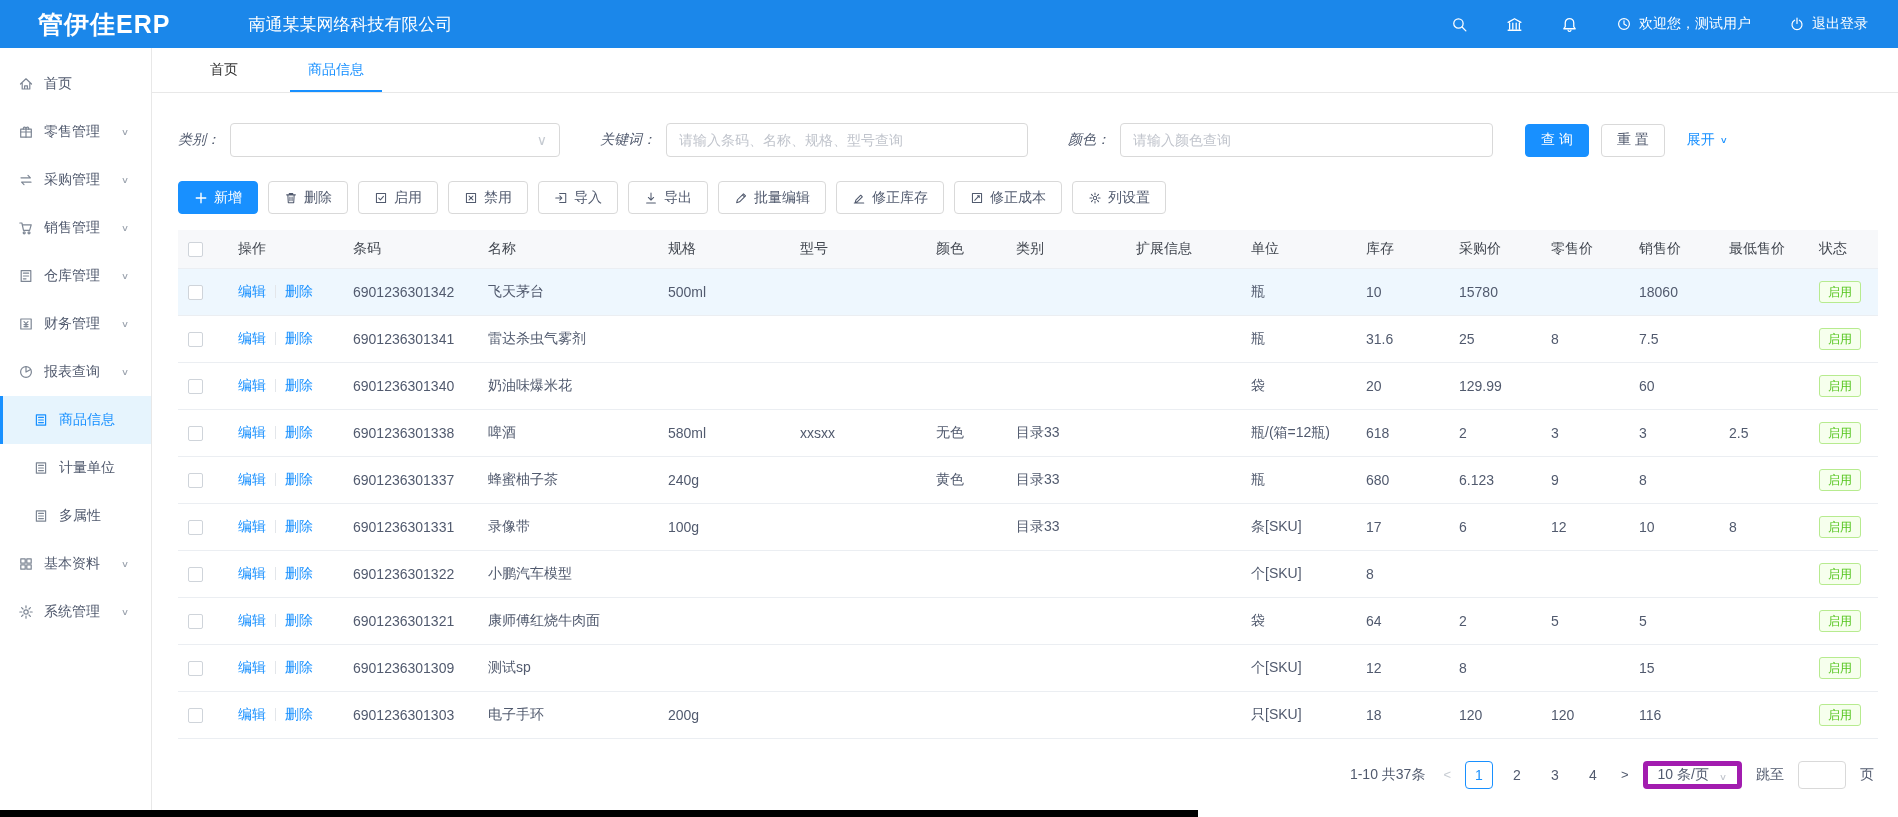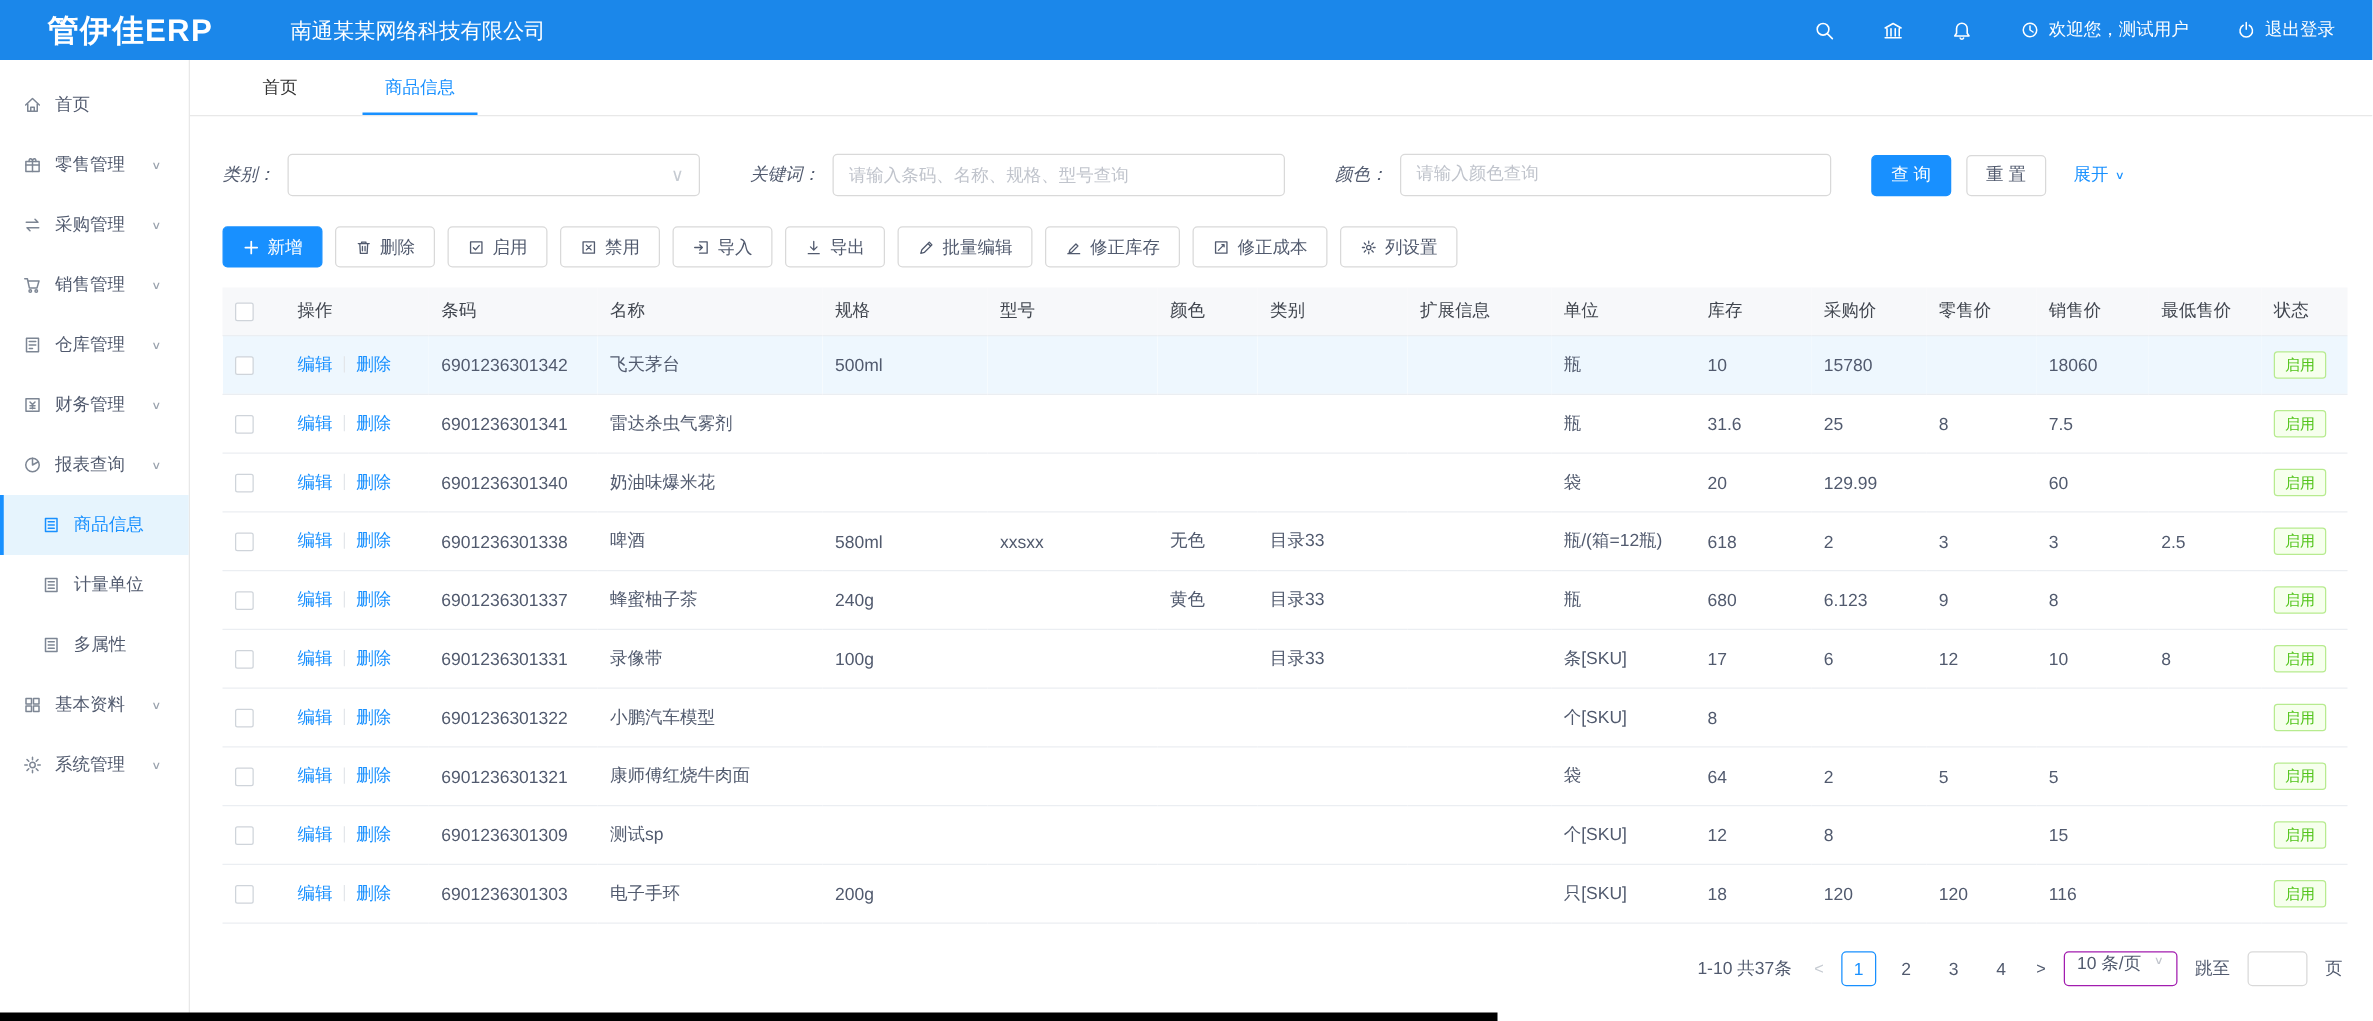--- a/index.html
+++ b/index.html
@@ -3,21 +3,21 @@
 <meta charset="utf-8">
 <style>
   * { margin:0; padding:0; box-sizing:border-box; }
   html,body { width:1898px; height:817px; overflow:hidden; background:#fff;
     font-family:"Liberation Sans","DejaVu Sans",sans-serif; font-size:14px; color:#515a6e; }
   svg.icon { fill:none; stroke:currentColor; stroke-width:1.2; stroke-linecap:round; stroke-linejoin:round; flex:none; }
 
   
   .app-header { height:48px; background:#1b87ea; display:flex; align-items:center; color:#fff; }
   .logo { font-size:25px; font-weight:bold; padding-left:38px; letter-spacing:1px; white-space:nowrap; }
-  .company { font-size:17px; margin-left:62px; white-space:nowrap; }
+  .company { font-size:17px; margin-left:78px; white-space:nowrap; }
   .header-right { margin-left:auto; display:flex; align-items:center; gap:38px; padding-right:30px; }
   .hicon-btn { display:flex; align-items:center; gap:7px; cursor:pointer; font-size:14px; }
 
   
   .main-wrap { display:flex; height:769px; }
   .sidebar { width:152px; border-right:1px solid #e8e8e8; background:#fff; flex:none; padding-top:12px; }
   .side-item { height:48px; display:flex; align-items:center; padding-left:18px; position:relative; cursor:pointer; color:#515a6e; }
   .side-item .s-icon { margin-right:10px; color:#7d8694; }
   .side-item .chev { position:absolute; right:22px; font-size:11px; color:#9aa2ad; transform:scaleY(.8); }
   .side-item.sub { padding-left:33px; }
@@ -36,21 +36,21 @@
   .tab.active::after { content:""; position:absolute; left:-12px; right:-12px; bottom:0; height:2px; background:#1890ff; }
 
   
   .filter-row { display:flex; align-items:center; padding:30px 0 14px 26px; }
   .f-label { color:#515a6e; margin-right:10px; white-space:nowrap;font-style:italic; }
   .f-select { width:330px; height:34px; border:1px solid #d9d9d9; border-radius:4px; background:#fff;
     display:flex; align-items:center; justify-content:flex-end; padding-right:12px; color:#c6cbd2; cursor:pointer; }
   .f-input { height:34px; border:1px solid #d9d9d9; border-radius:4px; padding:0 12px; font-size:14px; color:#515a6e;
     font-family:inherit; outline:none; }
   .f-input::placeholder { color:#c0c4cc; }
-  .kw-input { width:362px; } .color-input { width:345px;font-family:Liberation Mono, monospace; }
+  .kw-input { width:362px; } .color-input { width:373px; }
   .gap-lg { margin-left:40px; } 
   .btn { height:33px; border-radius:4px; border:1px solid #d9d9d9; background:#fff; color:#515a6e;
     font-size:14px; font-family:inherit; padding:0 15px; cursor:pointer; display:inline-flex; align-items:center; gap:6px; }
   .btn.primary { background:#1890ff; border-color:#1890ff; color:#fff; }
   .expand-link { color:#1890ff; margin-left:22px; cursor:pointer; display:inline-flex; align-items:center; gap:5px; }
   .expand-link .chev { font-size:11px; transform:scaleY(.8); }
 
   
   .toolbar { display:flex; align-items:center; gap:10px; padding:10px 0 12px 26px; }
 
@@ -70,21 +70,21 @@
     border-radius:3px; padding:2px 8px; line-height:16px; }
 
   
   .pagination { display:flex; align-items:center; justify-content:flex-end; gap:14px; padding:22px 24px 0 0; color:#515a6e; }
   .pg-summary { margin-right:4px; }
   .pg-arrow { color:#c6cbd2; font-size:13px; cursor:pointer; }
   .pg-arrow.next { color:#515a6e; }
   .page { min-width:28px; height:28px; border:none; background:transparent; color:#515a6e; font-size:14px;
     font-family:inherit; cursor:pointer; border-radius:4px; }
   .page.active { border:1px solid #1890ff; color:#1890ff; background:#fff; }
-  .pg-size { height:28px; border:1px solid #a21caf; border-radius:4px; display:inline-flex; align-items:flex-start;
+  .pg-size { height:28px; border:5px solid #a21caf; border-radius:4px; display:inline-flex; align-items:flex-end;
     gap:10px; padding:0 10px; cursor:pointer; color:#515a6e; }
   .pg-size .chev { color:#c0c4cc; font-size:11px; transform:scaleY(.8); }
   .pg-jump-input { width:48px; height:28px; border:1px solid #d9d9d9; border-radius:4px; outline:none; font-family:inherit; padding:0 6px; }
 
   .bottom-strip { position:absolute; left:0; bottom:0; width:1198px; height:7px; background:#000; }
 </style>
 </head>
 <body>
 
 <svg width="0" height="0" style="position:absolute">

